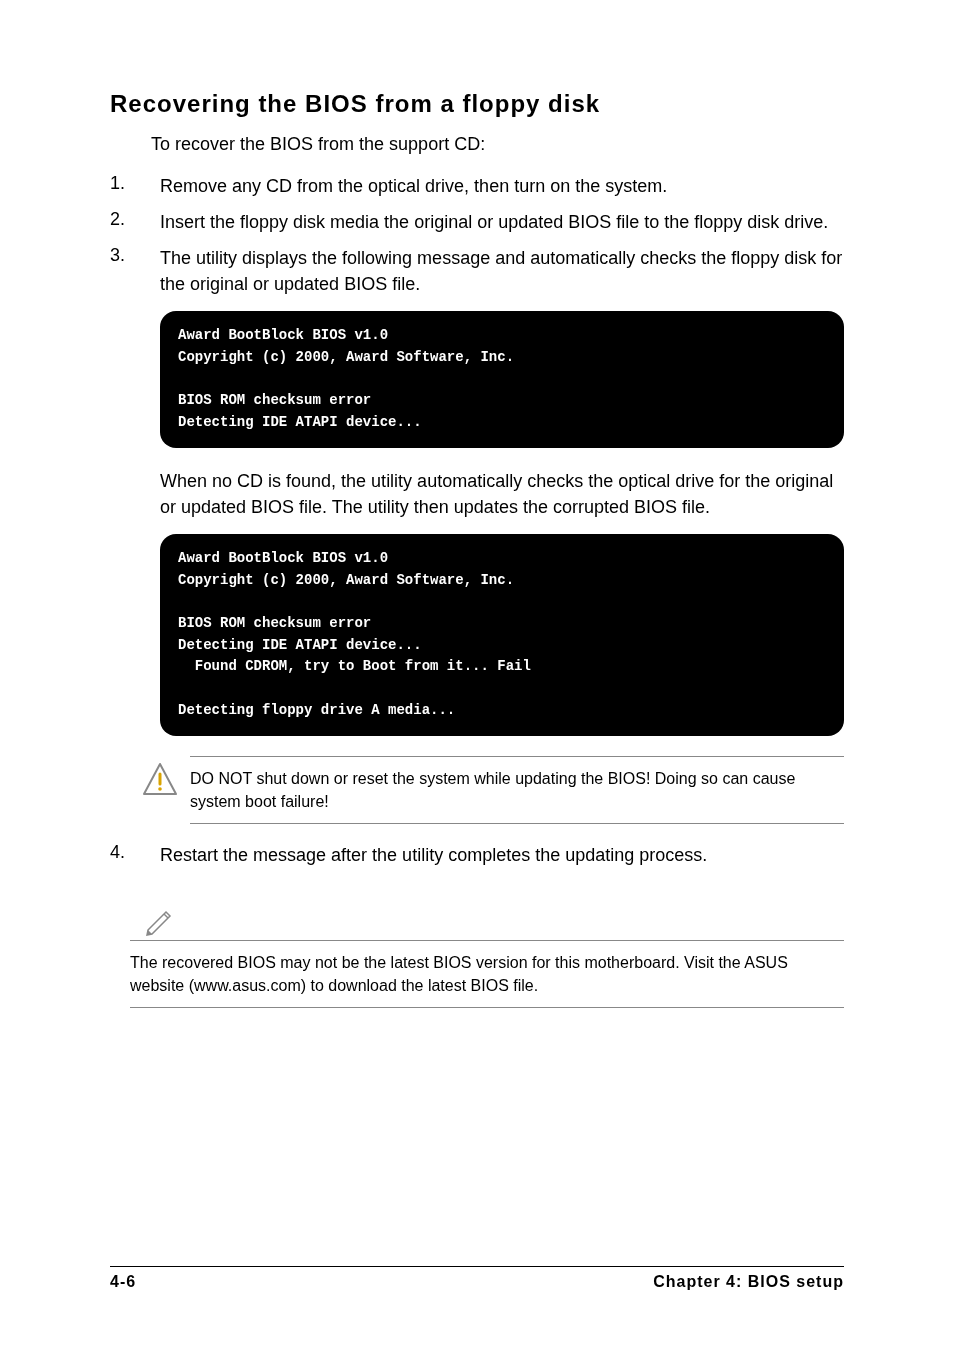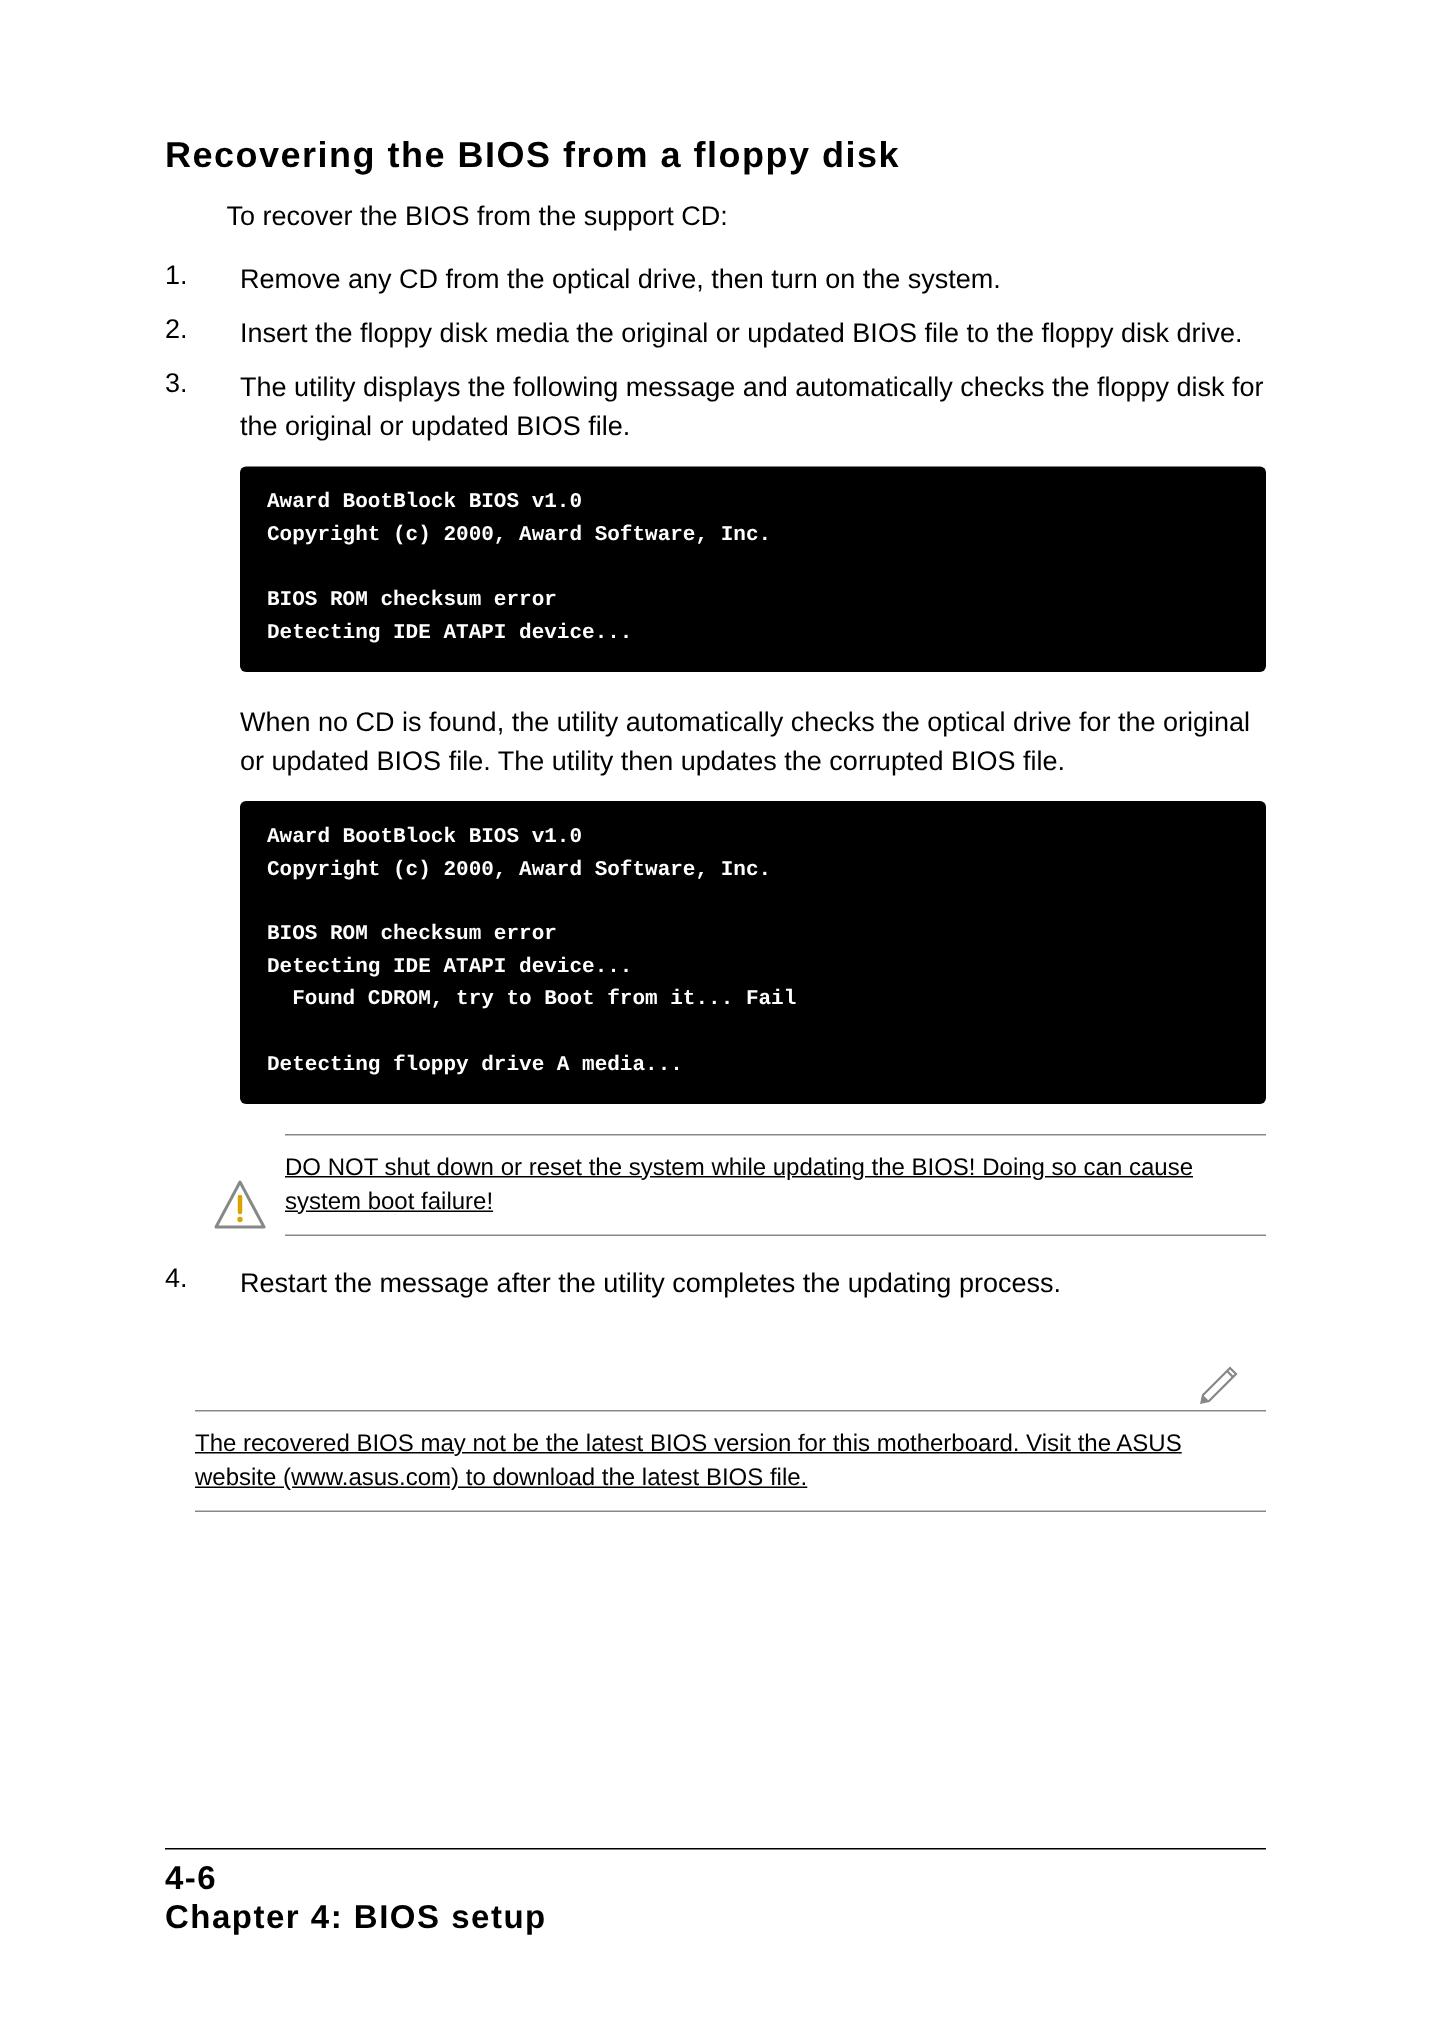--- a/index.html
+++ b/index.html
@@ -41,35 +41,34 @@
       line-height: 1.45;
     }
     .code-block {
       background: #000;
       color: #fff;
       font-family: "Courier New", monospace;
       font-size: 14px;
       font-weight: bold;
       padding: 14px 18px;
       margin: 14px 0 20px 50px;
-      border-radius: 4px;
+      border-radius: 16px;
       line-height: 1.55;
       white-space: pre;
     }
     .para-indent {
       margin-left: 50px;
       font-size: 18px;
       line-height: 1.45;
     }
     .callout {
       display: flex;
-      align-items: flex-end;
+      align-items: flex-start;
       margin: 18px 0 18px 0;
       padding-left: 20px;
-      text-decoration: underline;
     }
     .callout-icon {
       width: 60px;
       flex-shrink: 0;
       display: flex;
       align-items: flex-start;
       justify-content: center;
       padding-top: 4px;
     }
     .callout-body {
@@ -82,24 +81,23 @@
     }
     .footer {
       position: absolute;
       bottom: 60px;
       left: 110px;
       right: 110px;
       display: flex;
       justify-content: space-between;
       border-top: 1px solid #000;
       padding-top: 6px;
-      font-size: 22px;
+      font-size: 16px;
       font-weight: bold;
       letter-spacing: 1px;
-      flex-direction: column;
     }
     .spacer {
       height: 200px;
     }
   </style>
 </head>
 <body>
 
 <h2 class="heading">Recovering the BIOS from a floppy disk</h2>
 

